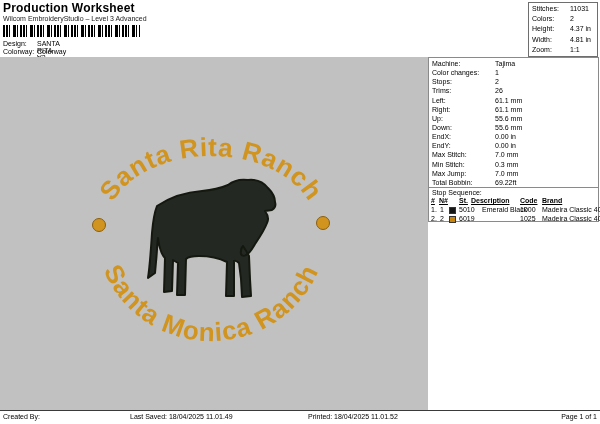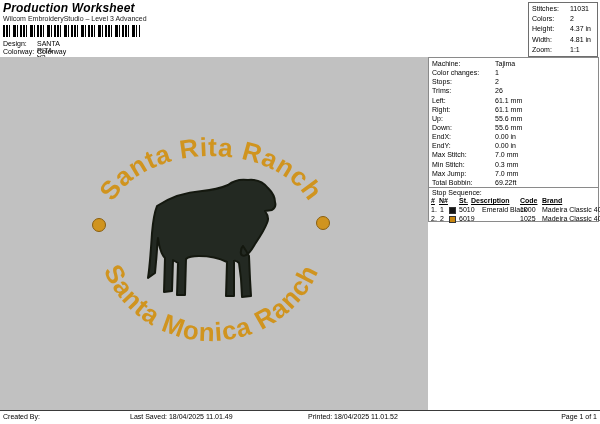--- a/index.html
+++ b/index.html
@@ -3,21 +3,21 @@
 <meta charset="utf-8">
 <style>
   html,body{margin:0;padding:0;}
   body{
     width:600px;height:424px;position:relative;background:#ffffff;
     font-family:"Liberation Sans","DejaVu Sans",sans-serif;color:#000;
     overflow:hidden;
   }
   .abs{position:absolute;}
   
-  .title{left:3px;top:1px;font-size:12px;font-weight:bold;letter-spacing:.2px;font-style:italic;}
+  .title{left:3px;top:1px;font-size:12px;font-weight:bold;letter-spacing:.2px;}
   .subtitle{left:3px;top:15px;font-size:7px;color:#222;}
   .barcode{
     left:3px;top:25px;width:137px;height:12px;
     background:repeating-linear-gradient(90deg,
       #000 0 2px,#fff 2px 3px,#000 3px 5px,#fff 5px 6px,
       #000 6px 7px,#fff 7px 10px,#000 10px 13px,#fff 13px 14px,
       #000 14px 15px,#fff 15px 17px);
   }
   .hdr-row{font-size:7px;}
   .hdr-label{position:absolute;left:3px;}

